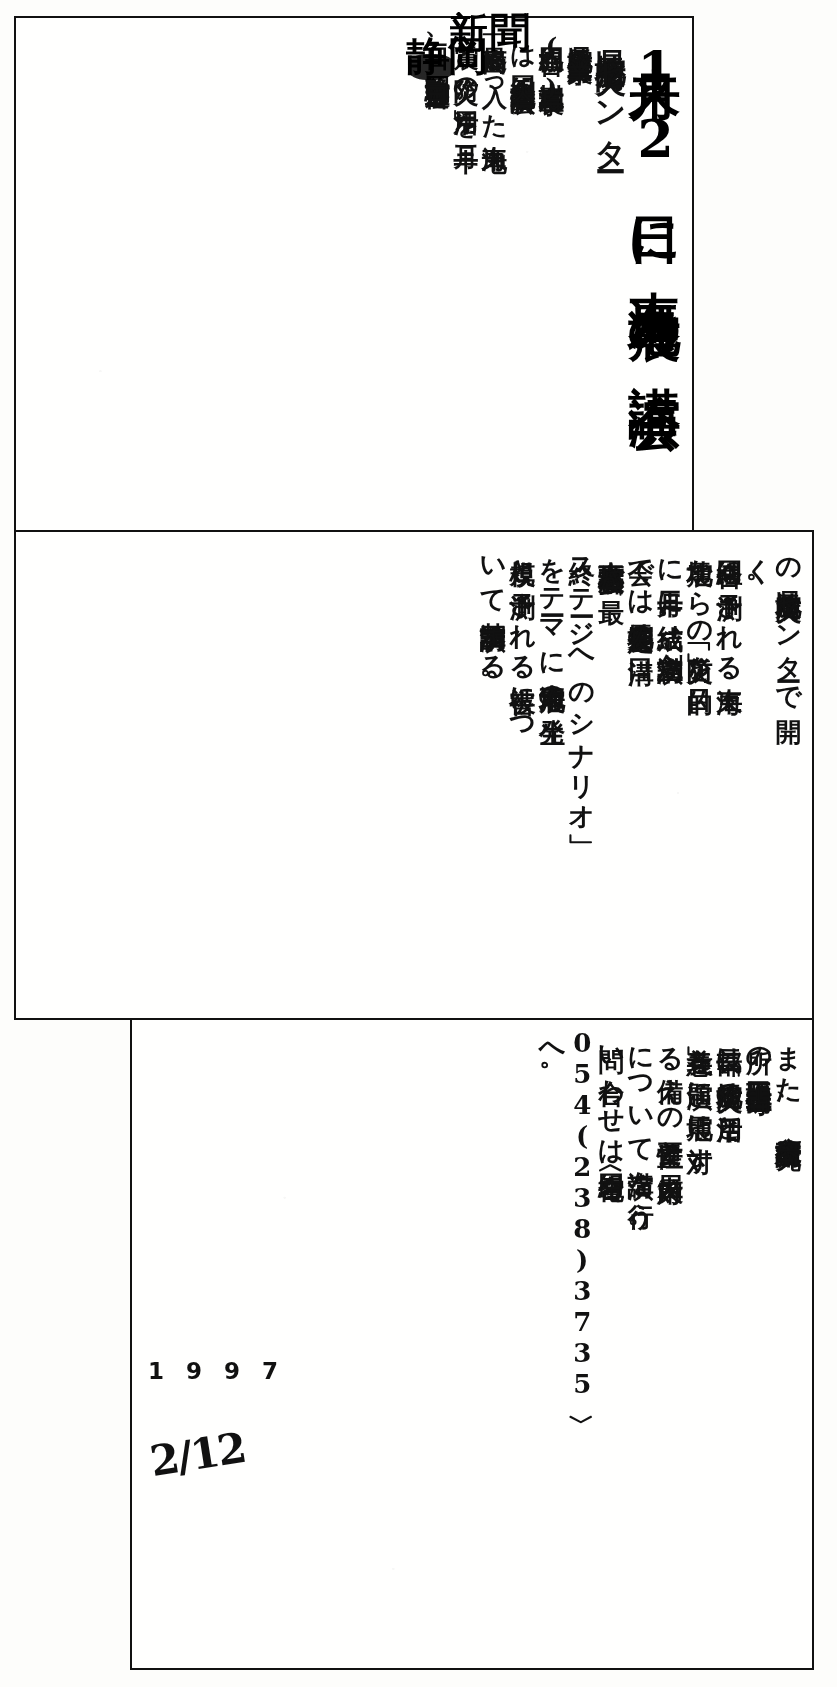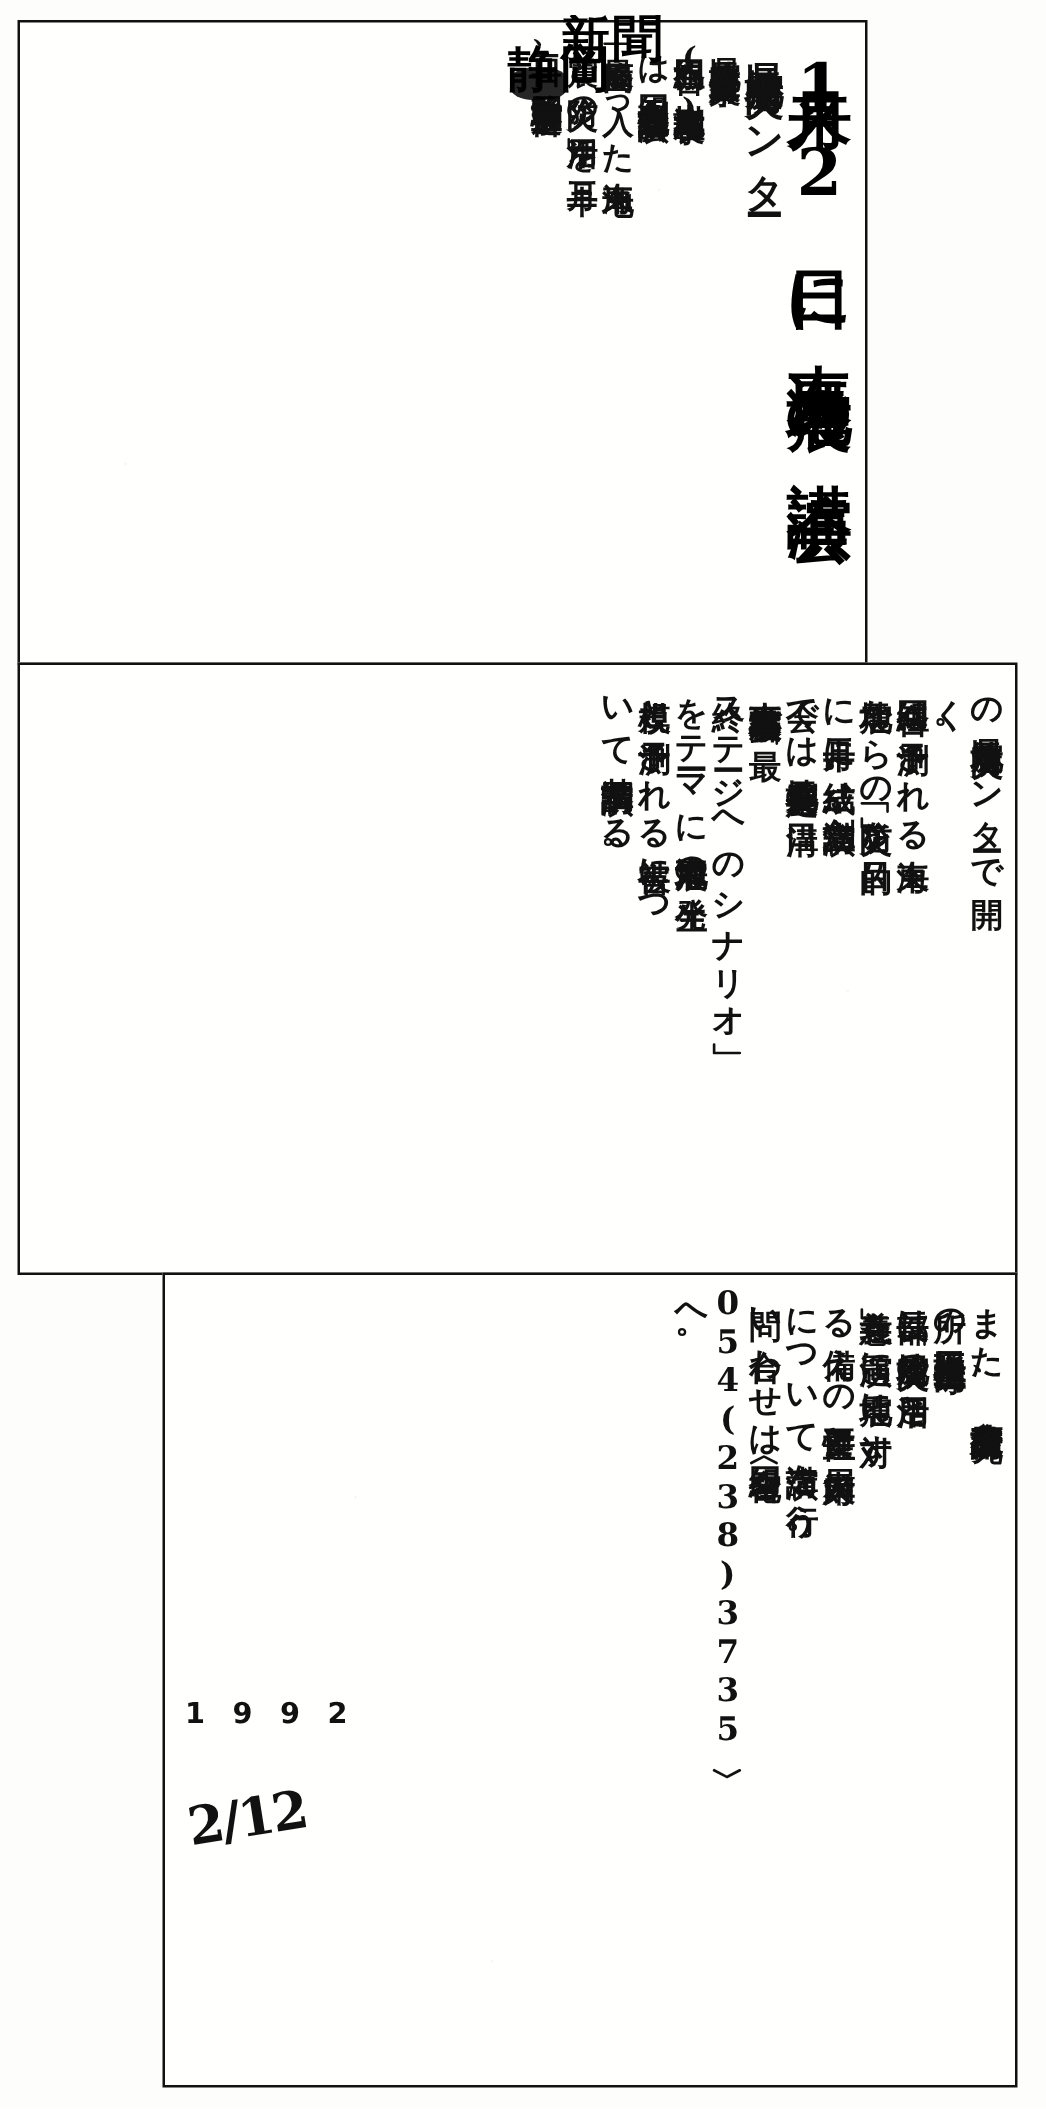--- a/index.html
+++ b/index.html
@@ -181,16 +181,16 @@
       <div class="vcol">部長は「地震防災の活用と</div>
       <div class="vcol">意義」を演題に地震に対す</div>
       <div class="vcol">る備えの重要性と屋内対策</div>
       <div class="vcol">について講演を行う。</div>
       <div class="vcol">問い合わせは同組合〈電</div>
       <div class="vcol">054(238)3735〉</div>
       <div class="vcol">へ。</div>
     </div>
   </div>
 
-  <div class="stamp-year">1 9 9 2</div>
+  <div class="stamp-year">1 9 9 7</div>
   <div class="stamp-date">2/12</div>
 
 </div>
 
 </body></html>

